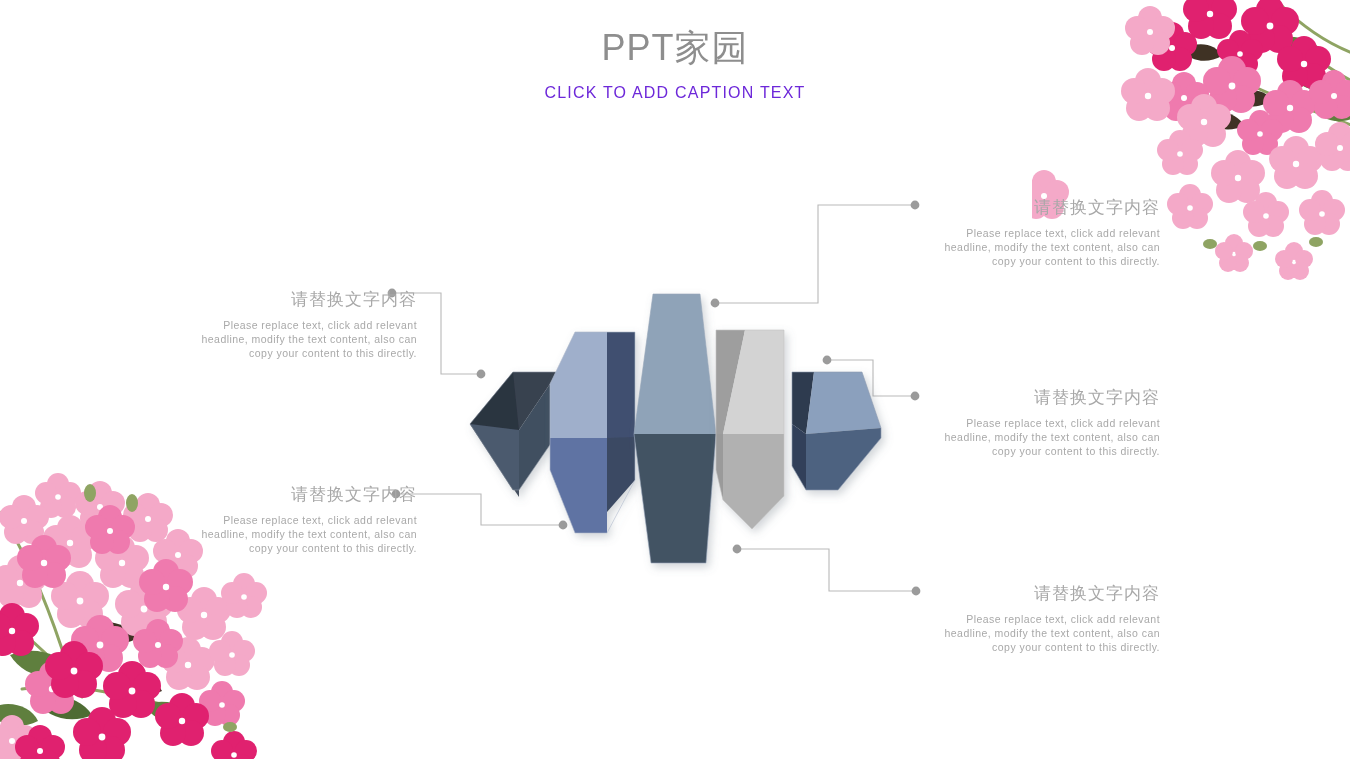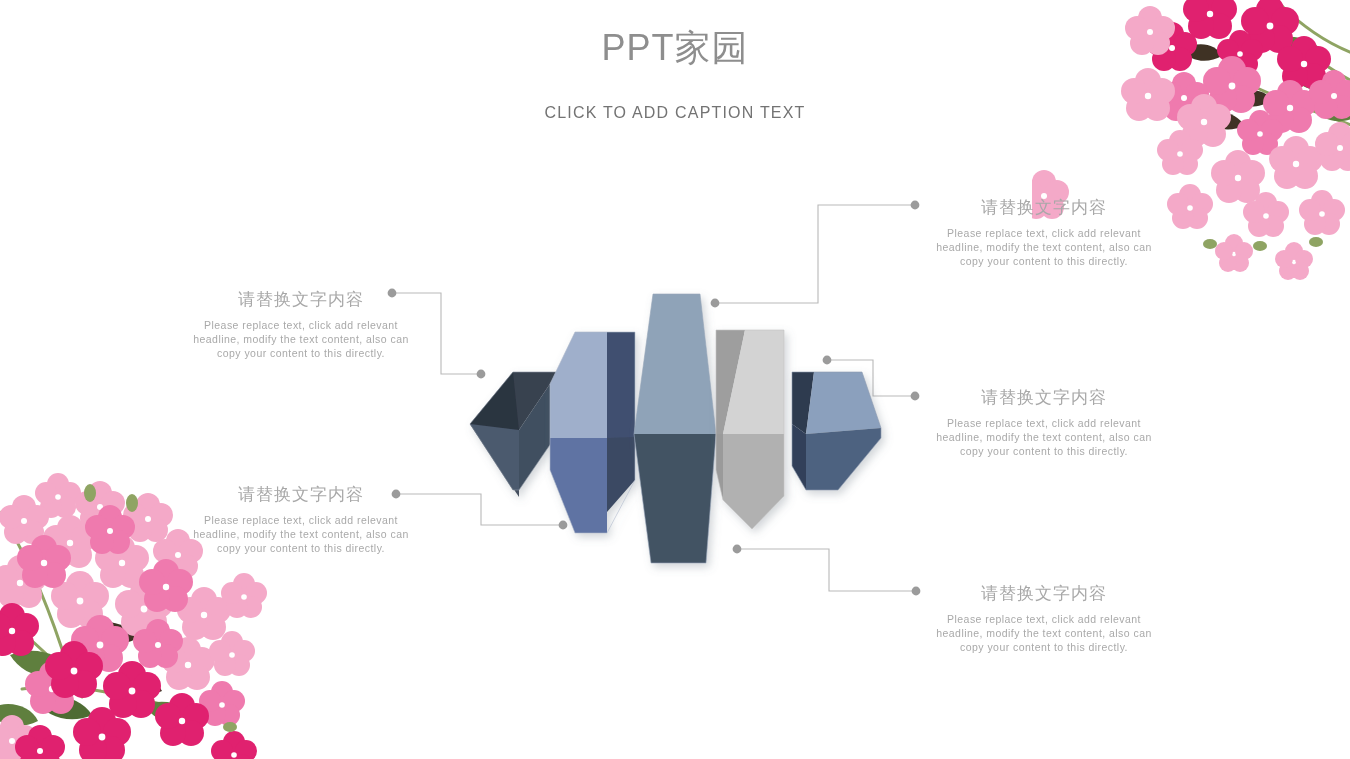--- a/index.html
+++ b/index.html
@@ -26,23 +26,23 @@
     pointer-events: none;
   }
   #slide-title {
     font-size: 36px;
     color: #8e8e8e;
     letter-spacing: 1px;
     line-height: 1.1;
     font-weight: 400;
   }
   #slide-subtitle {
-    margin-top: 36px;
+    margin-top: 16px;
     font-size: 16px;
-    color: #737373;
+    color: #6d28d9;
     letter-spacing: 1.2px;
     font-weight: 400;
   }
 
   
   .flower-layer {
     position: absolute;
     pointer-events: none;
   }
   #flowers-top-right {
@@ -79,21 +79,21 @@
     margin-bottom: 7px;
     font-weight: 400;
     white-space: nowrap;
   }
   .callout-body {
     font-size: 10.5px;
     line-height: 14px;
     color: #a9a9a9;
     letter-spacing: 0.45px;
   }
-  .callout.align-left { text-align: center; }
+  .callout.align-left { text-align: right; }
 
   #callout-1 { left: 185px; top: 288px; }
   #callout-2 { left: 185px; top: 483px; }
   #callout-3 { left: 928px; top: 196px; }
   #callout-4 { left: 928px; top: 386px; }
   #callout-5 { left: 928px; top: 582px; }
 </style>
 </head>
 <body>
 

